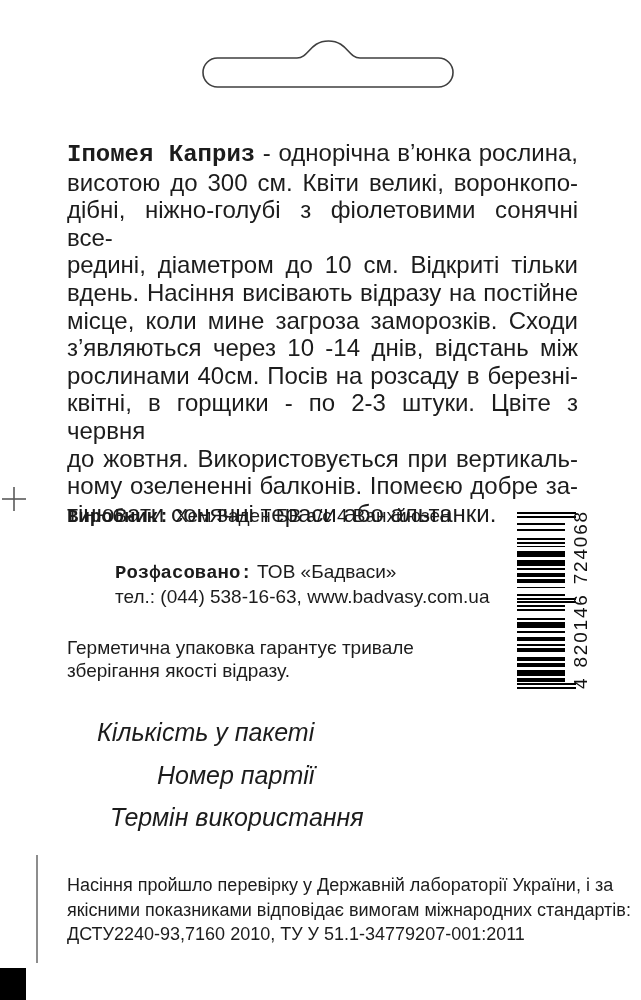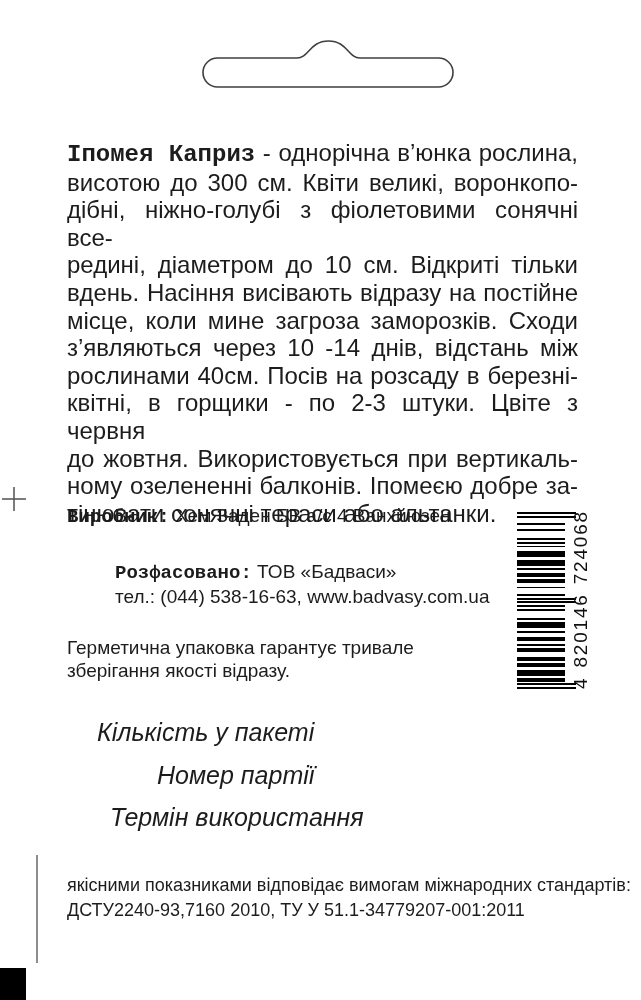--- a/index.html
+++ b/index.html
@@ -84,20 +84,21 @@
 <div class="abs info" id="hermetic-block">
     <div class="pline">Герметична упаковка гарантує тривале</div>
     <div class="pline">зберігання якості відразу.</div>
   </div>
 
 <div class="abs field" id="field-quantity">Кількість у пакеті</div>
 <div class="abs field" id="field-batch">Номер партії</div>
 <div class="abs field" id="field-term">Термін використання</div>
 
 <div class="abs" id="cert-block">
+    <div class="pline">Насіння пройшло перевірку у Державній лабораторії України, і за</div>
     <div class="pline">якісними показниками відповідає вимогам міжнародних стандартів:</div>
     <div class="pline">ДСТУ2240-93,7160 2010, ТУ У 51.1-34779207-001:2011</div>
   </div>
 
 <div class="abs" id="fold-line"></div>
 <div class="abs" id="corner-square"></div>
 
 <div class="abs" id="barcode">
   <div id="barcode-bars">
       <div class="bar" style="top: 175.14px; height: 1.86px; width: 59px;"></div>

